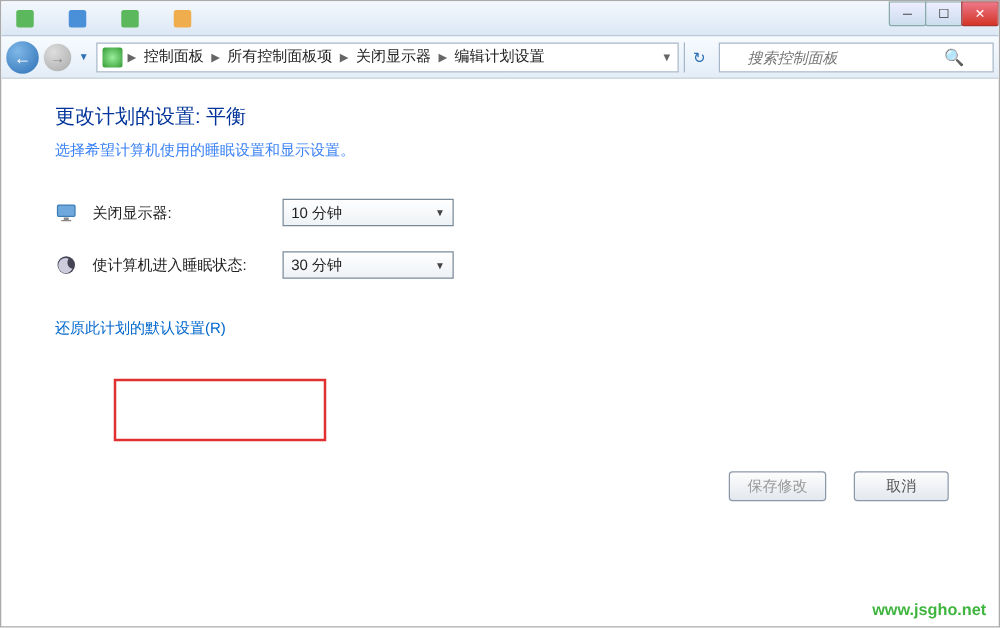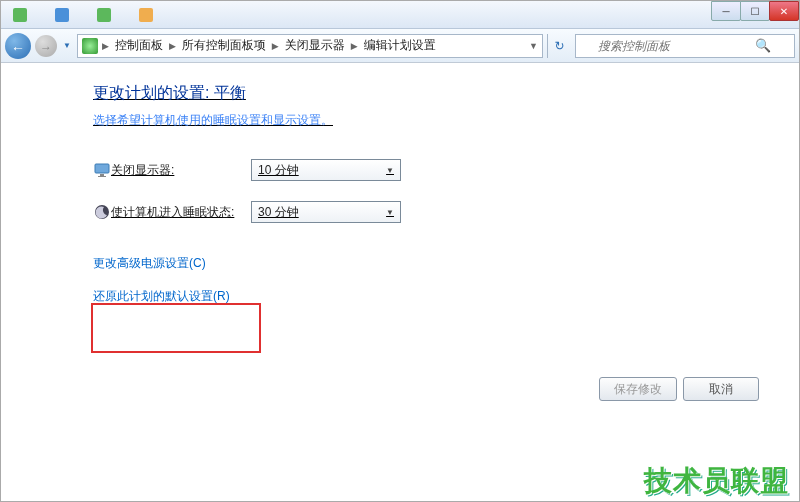--- a/index.html
+++ b/index.html
@@ -21,32 +21,32 @@
 .navbtn.dd { width: 12px; background: transparent; color: #2d6fb5; border-radius: 0; font-size: 8px; }
 .addrbar { flex: 1; height: 24px; background: #fff; border: 1px solid #a7b7c9; display: flex; align-items: center; padding: 0 4px; gap: 4px; font-size: 12px; color: #222; }
 .addrbar .cp-icon { width: 16px; height: 16px; background: radial-gradient(#9e9,#393); border-radius: 2px; flex-shrink: 0; }
 .crumb { padding: 0 2px; white-space: nowrap; }
 .crumb-sep { color: #666; font-size: 9px; }
 .addr-refresh { width: 24px; height: 24px; border-left: 1px solid #a7b7c9; display: flex; align-items: center; justify-content: center; color: #2d6fb5; font-size: 12px; }
 .searchbox { width: 220px; height: 24px; background: #fff; border: 1px solid #a7b7c9; display: flex; align-items: center; padding: 0 22px; color: #888; font-size: 12px; }
 .searchbox input { border: none; outline: none; flex: 1; font-size: 12px; font-style: italic; color: #888; background: transparent; }
 .searchbox .si { color: #2d6fb5; font-size: 13px; }
 
-.content { padding: 20px 60px 20px 92px; position: relative; height: calc(100% - 62px); text-decoration: underline; }
+.content { padding: 20px 60px 20px 43px; position: relative; height: calc(100% - 62px); }
 .page-title { color: #003399; font-size: 16px; margin-bottom: 8px; }
 .page-sub { font-size: 12px; color: #3b82f6; margin-bottom: 30px; }
-.setting-row { display: flex; align-items: center; margin-bottom: 20px; gap: 0; }
+.setting-row { display: flex; align-items: center; margin-bottom: 20px; gap: 12px; }
 .setting-row .ricon { width: 18px; height: 18px; display: flex; align-items: center; justify-content: center; }
 .setting-row .rlabel { width: 140px; font-size: 12px; color: #222; }
-.dropdown { width: 150px; height: 22px; border: 1px solid #7a8a99; background: linear-gradient(#fff,#eef2f6); display: flex; align-items: center; justify-content: space-between; padding: 0 6px; font-size: 12px; color: #222; }
+.dropdown { width: 137px; height: 22px; border: 1px solid #7a8a99; background: linear-gradient(#fff,#eef2f6); display: flex; align-items: center; justify-content: space-between; padding: 0 6px; font-size: 12px; color: #222; }
 .dropdown .dd-arrow { font-size: 8px; color: #444; }
 .links { margin-top: 30px; }
 .link { color: #0066cc; font-size: 12px; margin-bottom: 14px; display: inline-block; cursor: pointer; }
 .highlight-box { position: absolute; border: 2px solid #e03030; left: 90px; top: 240px; width: 170px; height: 50px; pointer-events: none; }
-.button-row { position: absolute; right: 40px; bottom: 100px; display: flex; gap: 6px; }
+.button-row { position: absolute; right: 40px; bottom: 100px; display: flex; gap: 22px; }
 .btn { min-width: 76px; height: 24px; padding: 0 14px; border: 1px solid #8a98a8; background: linear-gradient(#fdfdfd,#e3e8ee); font-size: 12px; color: #555; border-radius: 3px; display: flex; align-items: center; justify-content: center; }
 .btn.disabled { color: #9a9a9a; }
 
 .watermark { position: absolute; right: 10px; bottom: 6px; text-align: right; line-height: 1.05; }
 .wm-big { font-size: 28px; font-weight: 900; color: #3fb53f; letter-spacing: 1px; text-shadow: 1px 1px 0 #fff, 2px 2px 0 #2a8; }
 .wm-url { font-size: 13px; color: #3fb53f; font-weight: bold; }
 
 .monitor-icon svg, .moon-icon svg { width: 18px; height: 18px; }
 </style>
 </head>
@@ -137,27 +137,26 @@
         </svg>
     </span>
     <span class="rlabel">使计算机进入睡眠状态:</span>
     <div class="dropdown">
       <span>30 分钟</span>
       <span class="dd-arrow">▼</span>
     </div>
   </div>
 
   <div class="links">
-    <div><a class="link">更改高级电源设置(C)</a></div>
     <div><a class="link">还原此计划的默认设置(R)</a></div>
   </div>
 
   <div class="highlight-box"></div>
 
   <div class="button-row">
     <div class="btn disabled">保存修改</div>
     <div class="btn">取消</div>
   </div>
 </div>
 
 <div class="watermark">
-  <div class="wm-big">技术员联盟</div>
+  <div class="wm-url">www.jsgho.net</div>
 </div>
 
 </body></html>

